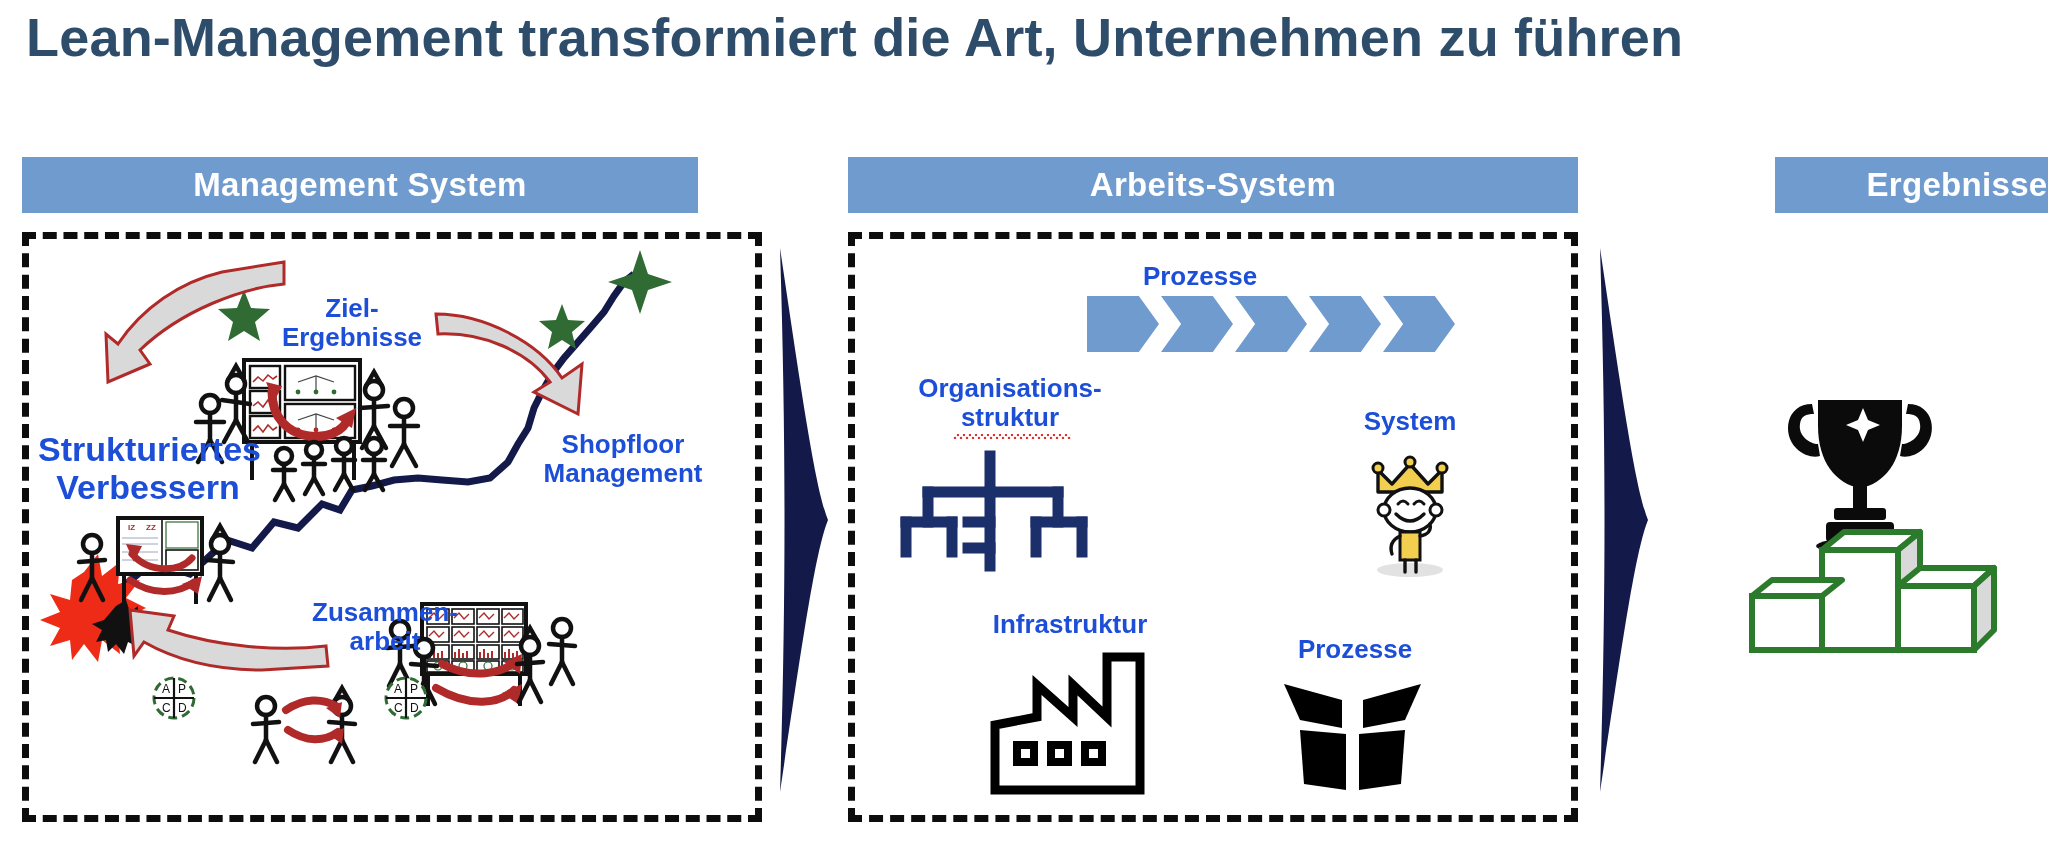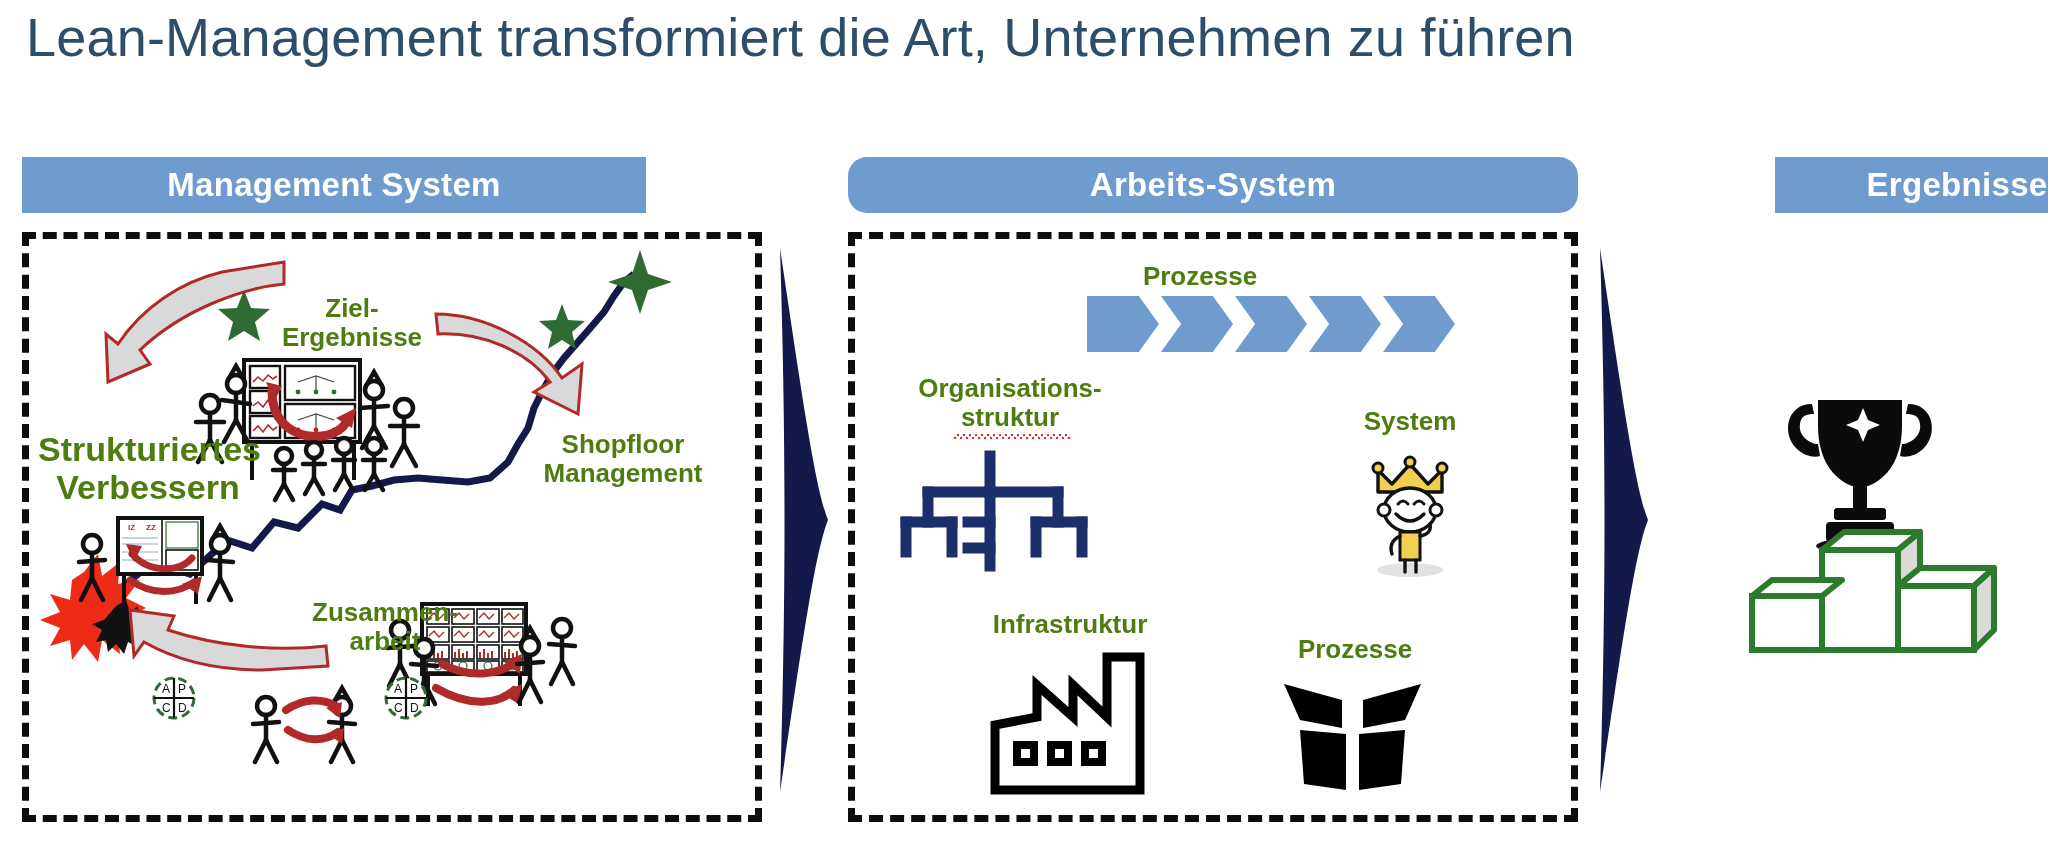--- a/index.html
+++ b/index.html
@@ -2,48 +2,48 @@
 <html><head>
 <meta charset="utf-8">
 <style>
   html,body{margin:0;padding:0;background:#ffffff;}
   body{width:2048px;height:844px;position:relative;overflow:hidden;
        font-family:"Liberation Sans","DejaVu Sans",sans-serif;}
 
   
   #page-title{
     position:absolute; left:26px; top:6px;
-    font-size:54px; font-weight:400; letter-spacing:.2px;
+    font-size:54px; font-weight:700; letter-spacing:.2px;
     color:#2f4f६; color:#2e4d6b; white-space:nowrap;
   }
 
   
   .banner{
     position:absolute; height:56px; background:#6f9bce;
     display:flex; align-items:center; justify-content:center;
     color:#ffffff; font-weight:bold; font-size:33px; letter-spacing:.3px;
   }
-  #banner-mgmt{left:22px;  top:157px; width:624px;}
-  #banner-work{left:848px; top:157px; width:730px;border-radius:19px;}
+  #banner-mgmt{left:22px;  top:157px; width:676px;}
+  #banner-work{left:848px; top:157px; width:730px;}
   #banner-res {left:1775px;top:157px; width:364px;}
 
   
   .dashed-panel{
     position:absolute; border:7px dashed #0d0d0d; background:#fff;
   }
   #panel-mgmt{left:22px;  top:232px; width:740px;  height:590px; box-sizing:border-box;}
   #panel-work{left:848px; top:232px; width:730px;  height:590px; box-sizing:border-box;}
 
   
   .leaf-arrow{position:absolute;}
   #arrow-1{left:772px; top:240px;}
   #arrow-2{left:1592px;top:240px;}
 
   
-  .lbl{position:absolute; font-weight:bold; color:#4d7c0f; line-height:1.12;
+  .lbl{position:absolute; font-weight:bold; color:#1d4ed8; line-height:1.12;
        text-align:center; white-space:pre-line;}
 
   
   #chevron-row{position:absolute; left:1087px; top:296px; display:flex;}
   .chev{width:72px;height:56px;background:#6f9bce;
         clip-path:polygon(0 0, 72% 0, 100% 50%, 72% 100%, 0 100%, 28% 50%);
         margin-right:2px;}
   .chev.first{clip-path:polygon(0 0, 72% 0, 100% 50%, 72% 100%, 0 100%);}
 
   

